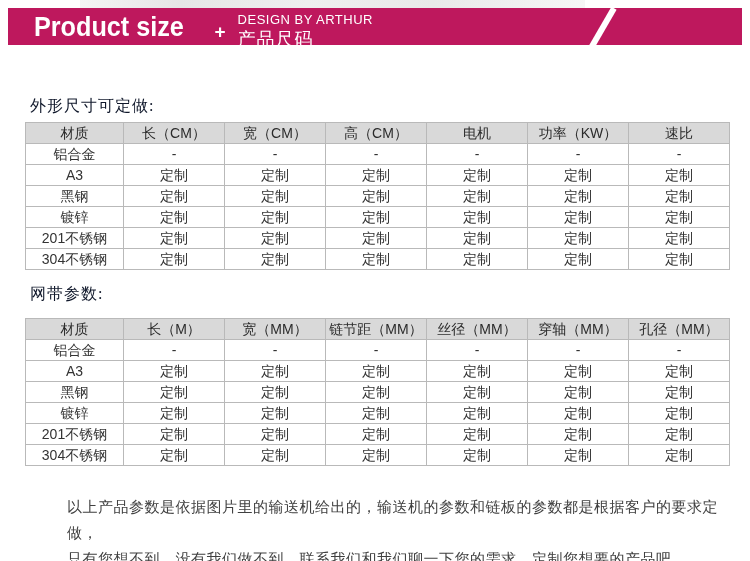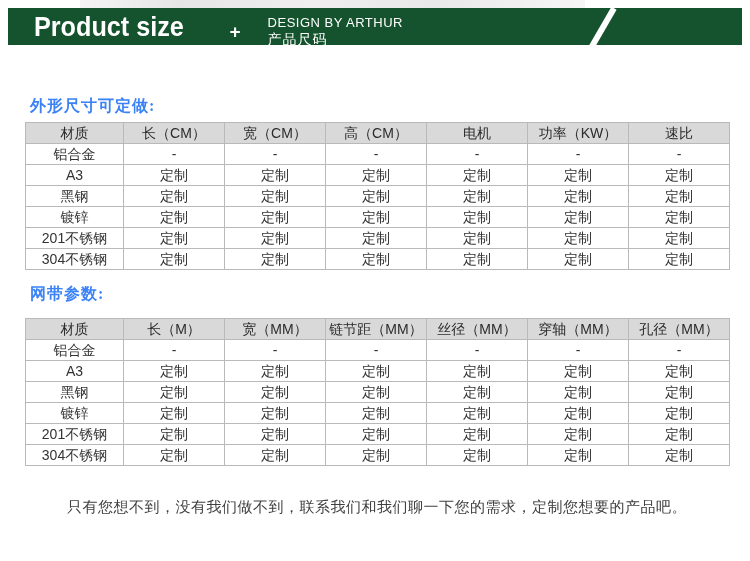--- a/index.html
+++ b/index.html
@@ -8,43 +8,43 @@
     font-family:"Liberation Sans","DejaVu Sans",sans-serif; overflow:hidden;
   }
   
   .top-strip {
     position:absolute; left:80px; top:0; width:505px; height:8px;
     background:linear-gradient(90deg,#f4f4f4 0%,#e6e6e6 20%,#efefef 45%,#e9e9e9 70%,#f6f6f6 100%);
   }
   
   .banner {
     position:absolute; left:8px; top:8px; width:734px; height:37px;
-    background:#14532d; display:flex; align-items:center; overflow:visible;gap:15px;
+    background:#be185d; display:flex; align-items:center; overflow:visible;
   }
   .product-size {
     display:inline-block; margin-left:26px; color:#ffffff;
     font-size:28px; font-weight:bold; letter-spacing:0;
     transform:scaleX(0.9); transform-origin:left center; white-space:nowrap;
   }
   .plus {
     color:#ffffff; font-size:19px; font-weight:bold;
     margin-left:14px; margin-top:10px; line-height:1;
   }
   .subtitle { margin-left:12px; color:#ffffff; line-height:1.25; margin-top:10px; }
   .subtitle .en { font-size:13px; letter-spacing:0.5px; }
-  .subtitle .cn { font-size:14px; letter-spacing:1px; }
+  .subtitle .cn { font-size:18px; letter-spacing:1px; }
   .slash {
     position:absolute; left:591px; top:-3px; width:6px; height:48px;
     background:#ffffff; transform:rotate(30deg);
   }
   
   .section-title {
-    position:absolute; left:30px; color:#3b82f6;
+    position:absolute; left:30px; color:#0f172a;
     font-family:"Liberation Serif","DejaVu Serif",serif;
-    font-weight:bold; font-size:16px; letter-spacing:1px; white-space:nowrap;
+    font-weight:normal; font-size:16px; letter-spacing:1px; white-space:nowrap;
   }
   #sec1 { top:96px; }
   #sec2 { top:284px; }
   
   table.spec {
     position:absolute; left:25px; width:705px;
     border-collapse:collapse; table-layout:fixed;
   }
   #table1 { top:122px; }
   #table2 { top:318px; }
@@ -239,16 +239,17 @@
           <td>定制</td>
           <td>定制</td>
           <td>定制</td>
           <td>定制</td>
         </tr>
       </tbody>
     </table>
 
 
   <div class="note">
+    <div>以上产品参数是依据图片里的输送机给出的，输送机的参数和链板的参数都是根据客户的要求定做，</div>
     <div>只有您想不到，没有我们做不到，联系我们和我们聊一下您的需求，定制您想要的产品吧。</div>
   </div>
 
 </div>
 
 </body></html>

